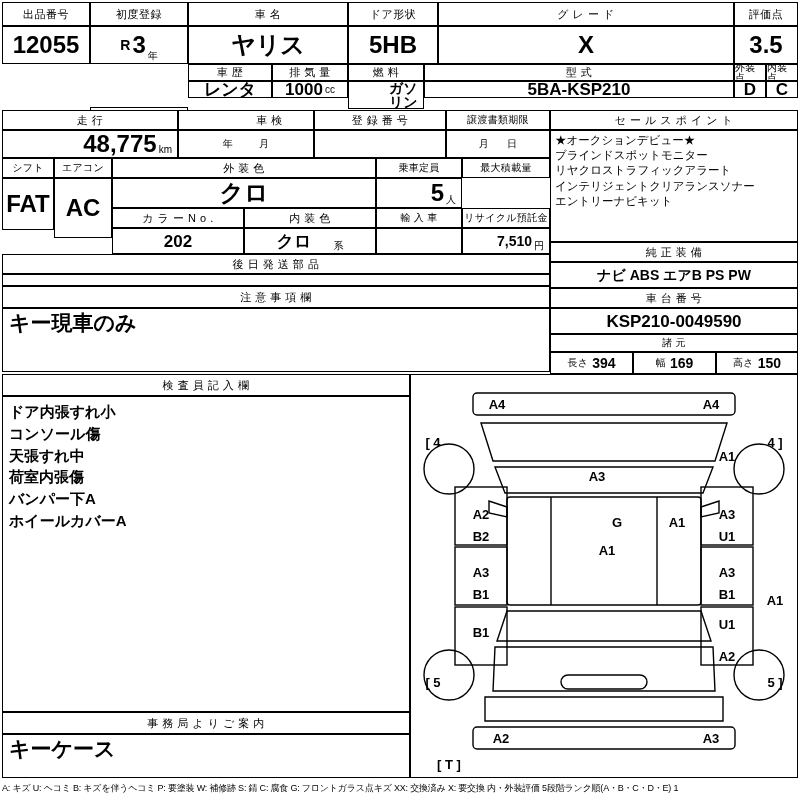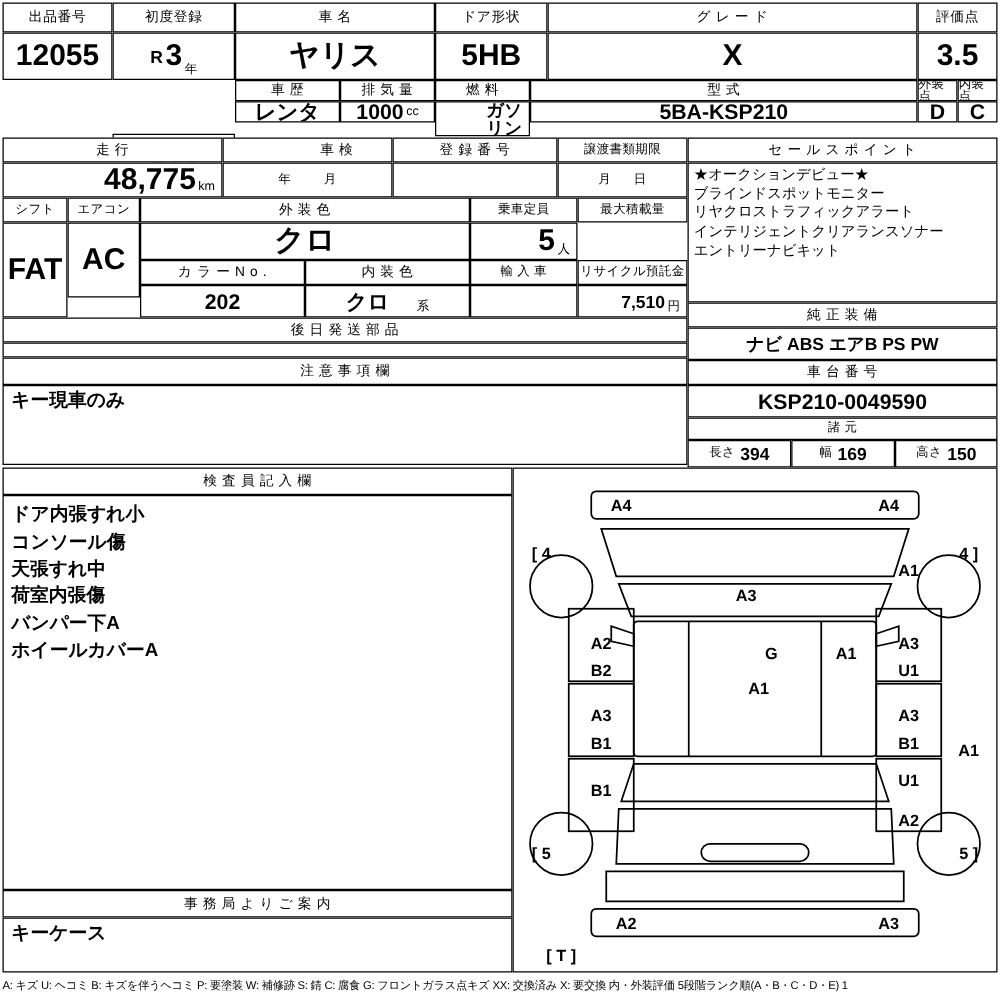--- a/index.html
+++ b/index.html
@@ -48,22 +48,23 @@
     padding: 4px 6px;
     font-size: 15px;
     line-height: 1.45;
     text-align: left;
     font-weight: bold;
   }
   .notes {
     align-items: flex-start;
     justify-content: flex-start;
     padding: 4px 6px;
-    font-size: 15px;
+    font-size: 21px;
     font-weight: bold;
+    font-family: Liberation Serif, serif;
   }
   .footlegend {
     position: absolute;
     left: 2px; top: 782px;
     width: 796px;
     font-size: 9px;
     letter-spacing: -0.2px;
     white-space: nowrap;
   }
   .diagram { position: absolute; left: 410px; top: 374px; width: 388px; height: 404px; border: 1px solid #000; background:#fff; }
@@ -138,21 +139,21 @@
   <div class="cell" style="left:314px;top:130px;width:132px;height:28px;"></div>
 
   <div class="cell lbl-sm" style="left:446px;top:110px;width:104px;height:20px;">譲渡書類期限</div>
   <div class="cell" style="left:446px;top:130px;width:104px;height:28px;">
     <span class="lbl-sm" style="margin-right:18px;">月</span>
     <span class="lbl-sm">日</span>
   </div>
 
   <div class="cell lbl-sm" style="left:2px;top:158px;width:52px;height:20px;">シフト</div>
   <div class="cell lbl-sm" style="left:54px;top:158px;width:58px;height:20px;">エアコン</div>
-  <div class="cell val-lg" style="left:2px;top:178px;width:52px;height:76px;">FAT</div>
+  <div class="cell val-lg" style="left:2px;top:178px;width:52px;height:52px;">FAT</div>
   <div class="cell val-lg" style="left:54px;top:178px;width:58px;height:60px;">AC</div>
 
   <div class="cell lbl" style="left:112px;top:158px;width:264px;height:20px;">外 装 色</div>
   <div class="cell val-lg" style="left:112px;top:178px;width:264px;height:30px;">クロ</div>
 
   <div class="cell lbl-sm" style="left:376px;top:158px;width:86px;height:20px;">乗車定員</div>
   <div class="cell jright" style="left:376px;top:178px;width:86px;height:30px;">
     <span class="val-lg">5</span>
     <span class="unit">人</span>
   </div>

